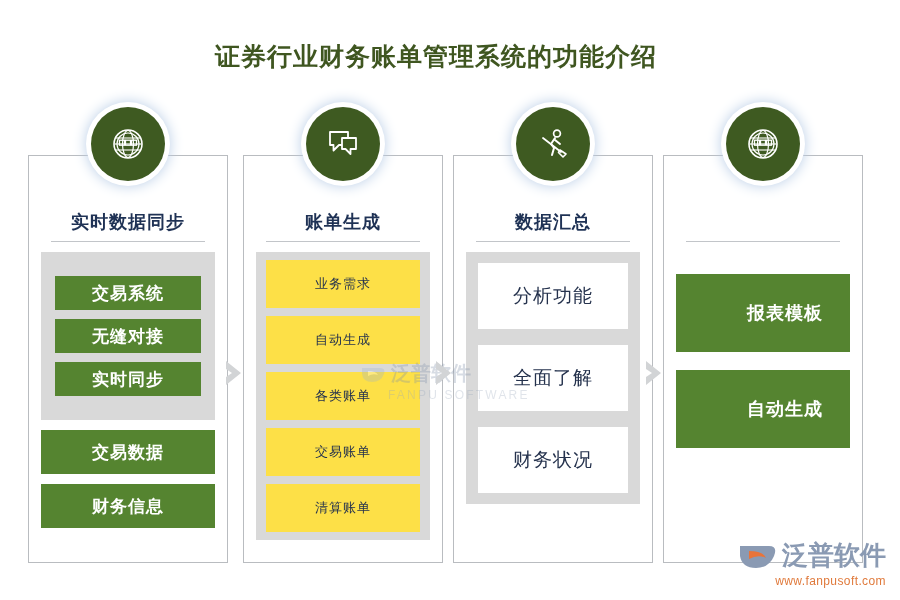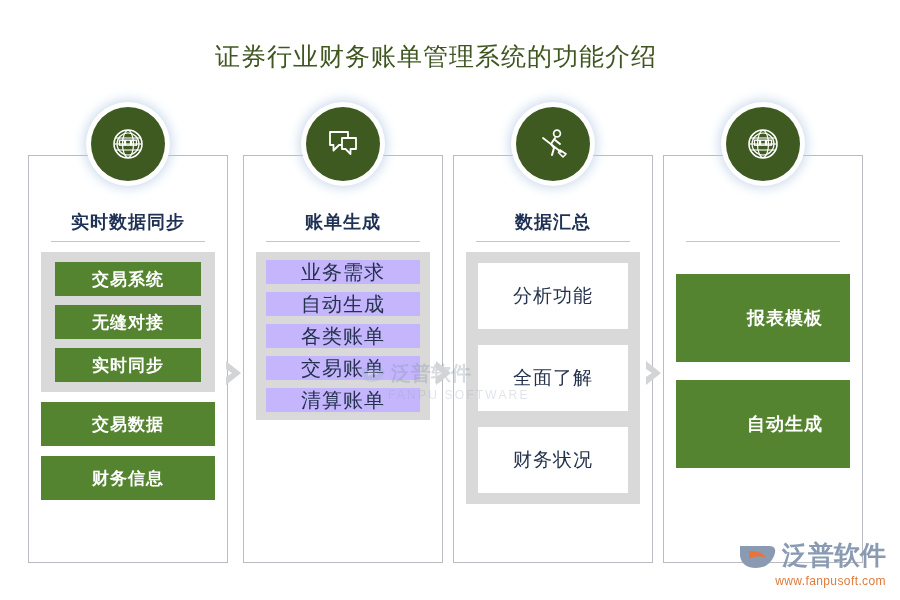--- a/index.html
+++ b/index.html
@@ -15,21 +15,21 @@
     position: relative;
   }
 
   #page-title {
     position: absolute;
     top: 40px;
     left: 0;
     width: 872px;
     text-align: center;
     font-size: 25px;
-    font-weight: normal;
+    font-weight: bold;
     color: #3f5620;
     letter-spacing: 1px;
     font-family: "Liberation Serif", "DejaVu Serif", serif;
   }
 
   
   #center-watermark {
     position: absolute;
     left: 360px;
     top: 360px;
@@ -175,21 +175,21 @@
     right: 12px;
     bottom: 10px;
   }
 
   
   .grey-group {
     background: #d9d9d9;
     padding: 9px 12px;
     box-sizing: border-box;
   }
-  .grey-group.g1 { padding: 10px 14px; }
+  .grey-group.g1 { padding: 24px 14px; }
   .grey-group.g2 { padding: 8px 10px; }
   .grey-group.g3 { padding: 11px 12px; }
 
   .chip {
     box-sizing: border-box;
     display: flex;
     align-items: center;
     justify-content: center;
     font-family: "Liberation Serif", "DejaVu Serif", serif;
     letter-spacing: 1px;
@@ -210,29 +210,29 @@
     font-size: 17px;
     font-weight: bold;
     height: 44px;
     margin-top: 10px;
   }
   .chip-green-big {
     background: #558430;
     color: #ffffff;
     font-size: 18px;
     font-weight: bold;
-    height: 88px;
+    height: 78px;
     margin-bottom: 18px;
     padding-left: 44px;
   }
   .chip-white {
-    background: #c4b5fd;
+    background: #fde047;
     color: #25324d;
-    font-size: 20px;
-    height: 24px;
+    font-size: 13px;
+    height: 48px;
     margin-bottom: 8px;
   }
   .chip-white:last-child { margin-bottom: 0; }
   .chip-white-tall {
     background: #ffffff;
     color: #25324d;
     font-size: 19px;
     height: 66px;
     margin-bottom: 16px;
   }

